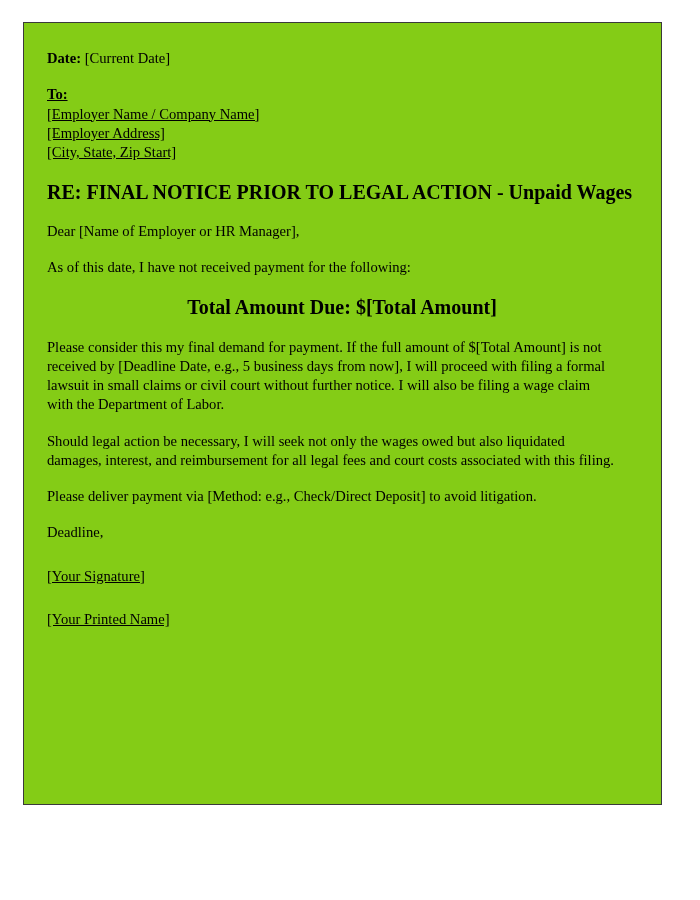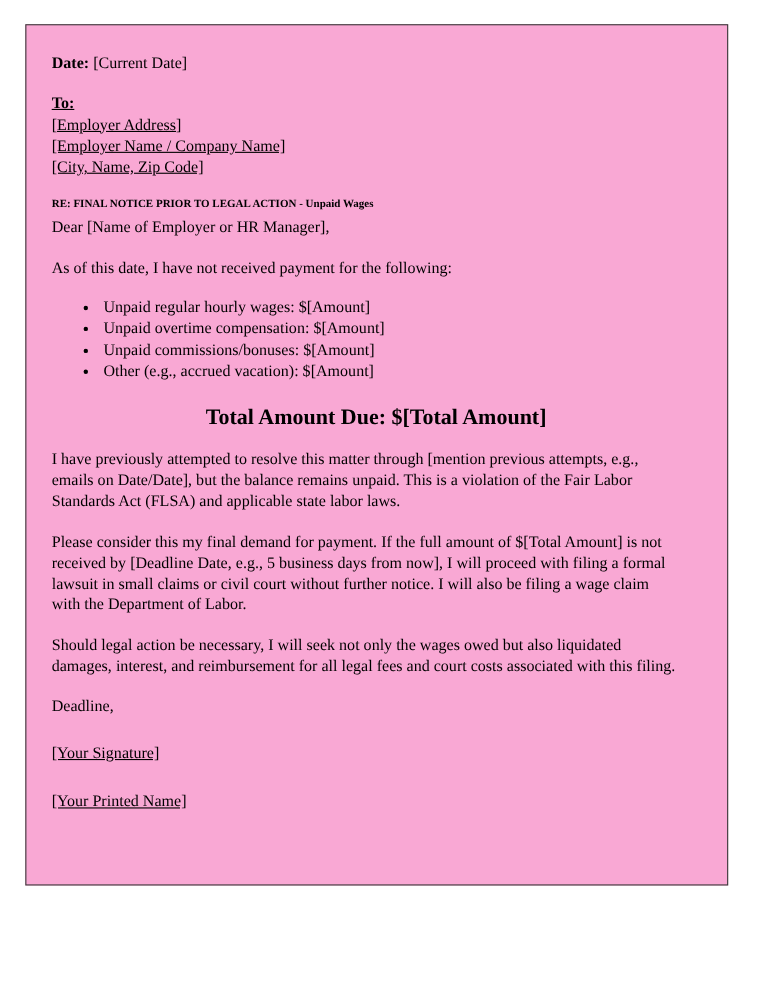--- a/index.html
+++ b/index.html
@@ -18,21 +18,21 @@
 
   
   .page-frame {
     position: absolute;
     left: 23px;
     top: 22px;
     width: 639px;
     height: 783px;
     box-sizing: border-box;
     border: 1.5px solid #3a3a3a;
-    background: #f9a8d4;
+    background: #84cc16;
     overflow: hidden;
   }
 
   .page-body {
     padding: 26px 24px 0 23px;
   }
 
   
   .block {
     font-size: 14.6px;
@@ -45,24 +45,24 @@
 
   .tight {
     margin-bottom: 0;
   }
 
   .lbl-bold {
     font-weight: bold;
   }
 
   .subject {
-    font-size: 10px;
+    font-size: 20px;
     font-weight: bold;
     line-height: 1.32;
-    margin: 0 0 6px 0;
+    margin: 0 0 16px 0;
   }
 
   .total-due {
     font-size: 20px;
     font-weight: bold;
     line-height: 1.32;
     margin: 0 0 17px 0;
     text-align: center;
   }
 
@@ -95,44 +95,38 @@
 <div class="page-frame">
   <div class="page-body">
 
     <p class="block tight" style="margin-bottom:17px;">
       <span class="lbl-bold">Date:</span>
       <span>[Current Date]</span>
     </p>
 
     <div class="block">
       <span class="addr-line lbl-bold">To:</span>
+      <span class="addr-line">[Employer Name / Company Name]</span>
       <span class="addr-line">[Employer Address]</span>
-      <span class="addr-line">[Employer Name / Company Name]</span>
-      <span class="addr-line">[City, Name, Zip Code]</span>
+      <span class="addr-line">[City, State, Zip Start]</span>
     </div>
 
     <p class="subject">RE: FINAL NOTICE PRIOR TO LEGAL ACTION - Unpaid Wages</p>
 
     <p class="block">Dear [Name of Employer or HR Manager],</p>
 
 
     <p class="block">As of this date, I have not received payment for the following:</p>
 
-    <ul class="claim-list">
-      <li>Unpaid regular hourly wages: $[Amount]</li>
-      <li>Unpaid overtime compensation: $[Amount]</li>
-      <li>Unpaid commissions/bonuses: $[Amount]</li>
-      <li>Other (e.g., accrued vacation): $[Amount]</li>
-    </ul>
 
     <p class="total-due">Total Amount Due: $[Total Amount]</p>
 
-    <p class="block">I have previously attempted to resolve this matter through [mention previous attempts, e.g., emails on Date/Date], but the balance remains unpaid. This is a violation of the Fair Labor Standards Act (FLSA) and applicable state labor laws.</p>
     <p class="block">Please consider this my final demand for payment. If the full amount of $[Total Amount] is not received by [Deadline Date, e.g., 5 business days from now], I will proceed with filing a formal lawsuit in small claims or civil court without further notice. I will also be filing a wage claim with the Department of Labor.</p>
     <p class="block">Should legal action be necessary, I will seek not only the wages owed but also liquidated damages, interest, and reimbursement for all legal fees and court costs associated with this filing.</p>
+    <p class="block">Please deliver payment via [Method: e.g., Check/Direct Deposit] to avoid litigation.</p>
 
     <p class="block">Deadline,</p>
 
     <div class="block sig-block">
       <span class="addr-line">[Your Signature]</span>
       <span class="addr-line">[Your Printed Name]</span>
 
     </div>
 
   </div>

